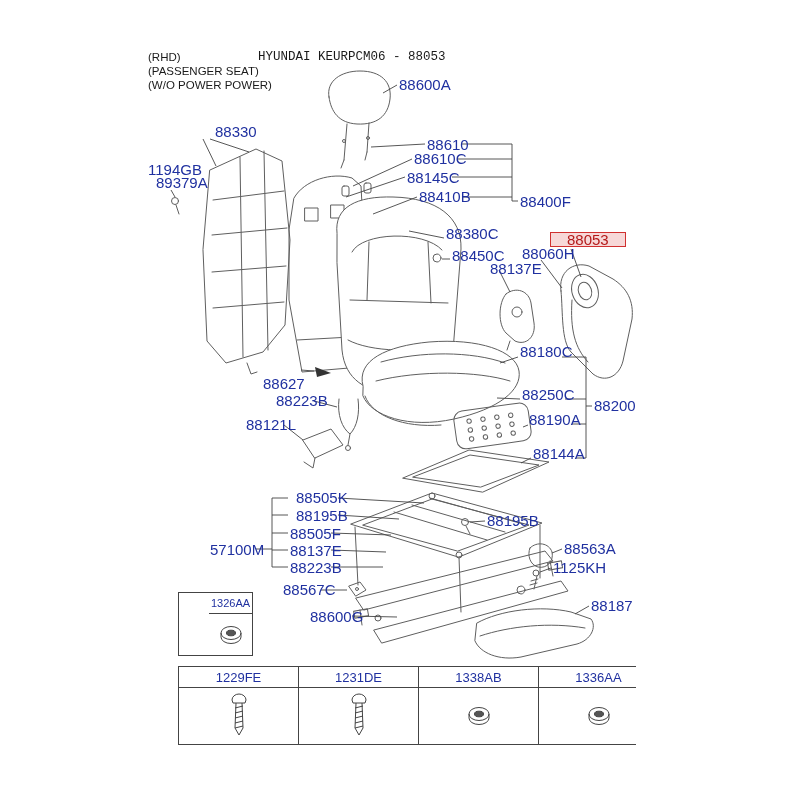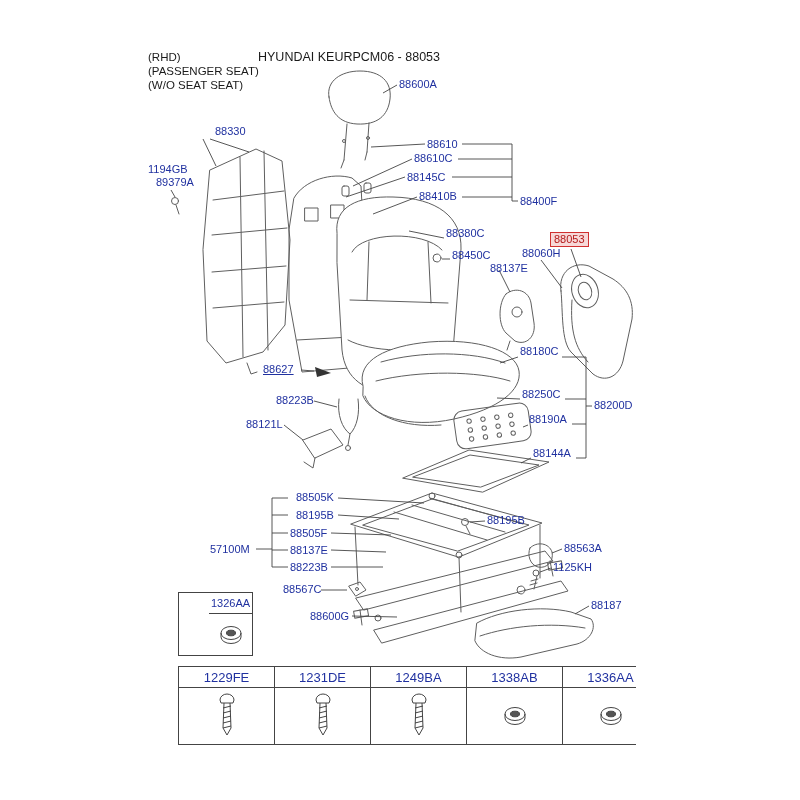--- a/index.html
+++ b/index.html
@@ -1,42 +1,42 @@
 <!DOCTYPE html>
 <html><head>
 <meta charset="utf-8">
 <style>
   * { margin:0; padding:0; box-sizing:border-box; }
   html,body { width:800px; height:800px; background:#fff; font-family:"Liberation Sans", sans-serif; }
   .page { position:relative; width:636px; height:800px; background:#ffffff; overflow:hidden; }
   .note  { position:absolute; font-size:11.5px; color:#1a1a1a; white-space:nowrap; }
   .title { position:absolute; font-size:12.5px; color:#1a1a1a; white-space:nowrap; }
-  .plabel { position:absolute; font-size:11px; color:#2031a0; white-space:nowrap; line-height:13px; }
-  .plabel.hl { color:#b31a1a; background:#f7d8d8; border:1px solid #d03030; padding:0 3px; line-height:13px; }
+  .plabel { position:absolute; font-size:15px; color:#2031a0; white-space:nowrap; line-height:13px; }
+  .plabel.hl { color:#b31a1a; background:#f7d8d8; border:1px solid #d03030; padding:0 16px; line-height:13px; }
   svg.art { position:absolute; left:0; top:0; }
   .fbox { position:absolute; border:1px solid #444; display:flex; flex-direction:column; background:#fff;padding-left:30px; }
   .fbox .hd { height:21px; border-bottom:1px solid #444; display:flex; align-items:center; justify-content:center;
               font-size:11px; color:#2031a0; }
   .fbox .bd { flex:1; display:flex; align-items:center; justify-content:center; }
   .ftable { position:absolute; display:flex; border:1px solid #444; background:#fff; }
   .fcol { flex:1; display:flex; flex-direction:column; border-right:1px solid #444; }
   .fcol:last-child { border-right:none; }
   .fcol .hd { height:21px; border-bottom:1px solid #444; display:flex; align-items:center; justify-content:center;
               font-size:13px; color:#2031a0; }
   .fcol .bd { flex:1; display:flex; align-items:center; justify-content:center; }
 </style>
 </head>
 <body>
 
 <div class="page">
 
   <div class="note" style="left:148px; top:51px;">(RHD)</div>
-  <div class="title" style="left:258px; top:50px;">HYUNDAI KEURPCM06 - 88053</div>
+  <div class="title" style="left:258px; top:50px;font-family:Liberation Mono, monospace;">HYUNDAI KEURPCM06 - 88053</div>
   <div class="note" style="left:148px; top:65px;">(PASSENGER SEAT)</div>
-  <div class="note" style="left:148px; top:79px;">(W/O SEAT SEAT)</div>
+  <div class="note" style="left:148px; top:79px;">(W/O POWER POWER)</div>
 
   <svg class="art" width="800" height="800" viewBox="0 0 800 800">
     <g stroke="#5f5f5f" fill="none" stroke-width="1" stroke-linejoin="round" stroke-linecap="round">
 
       <g>
         <path d="M329,97 C326,81 341,71 360,71 C381,71 392,82 390,99 C388,116 377,125 357,124 C339,123 331,112 329,97 Z"></path>
         <path d="M347,124 L344,160 M344,160 l-3,8"></path>
         <path d="M369,123 L367,152 M367,152 l-2,8"></path>
         <circle cx="344" cy="141" r="1.5"></circle>
           <circle cx="368" cy="138" r="1.5"></circle>
@@ -208,21 +208,21 @@
   <span class="plabel" style="left:427px; top:138px;">88610</span>
   <span class="plabel" style="left:414px; top:152px;">88610C</span>
   <span class="plabel" style="left:407px; top:171px;">88145C</span>
   <span class="plabel" style="left:419px; top:190px;">88410B</span>
   <span class="plabel" style="left:520px; top:195px;">88400F</span>
   <span class="plabel" style="left:446px; top:227px;">88380C</span>
   <span class="plabel" style="left:452px; top:249px;">88450C</span>
   <span class="plabel hl" style="left:550px; top:232px;">88053</span>
   <span class="plabel" style="left:522px; top:247px;">88060H</span>
   <span class="plabel" style="left:490px; top:262px;">88137E</span>
-  <span class="plabel" style="left:263px; top:363px;text-decoration:underline;">88627</span>
+  <span class="plabel" style="left:263px; top:377px;">88627</span>
   <span class="plabel" style="left:276px; top:394px;">88223B</span>
   <span class="plabel" style="left:246px; top:418px;">88121L</span>
   <span class="plabel" style="left:520px; top:345px;">88180C</span>
   <span class="plabel" style="left:522px; top:388px;">88250C</span>
   <span class="plabel" style="left:594px; top:399px;">88200D</span>
   <span class="plabel" style="left:529px; top:413px;">88190A</span>
   <span class="plabel" style="left:533px; top:447px;">88144A</span>
   <span class="plabel" style="left:296px; top:491px;">88505K</span>
   <span class="plabel" style="left:296px; top:509px;">88195B</span>
   <span class="plabel" style="left:290px; top:527px;">88505F</span>
@@ -268,32 +268,20 @@
         <svg width="26" height="48" viewBox="0 0 26 48">
           <g stroke="#444" fill="none" stroke-width="1">
             <path d="M6,8 A7,6 0 0 1 20,8 L19,11 L7,11 Z"></path>
             <path d="M10,11 L9,36 L13,43 L17,36 L16,11"></path>
             <path d="M9,16 l8,-2 M9,21 l8,-2 M9,26 l8,-2 M9,31 l8,-2 M9,36 l8,-2"></path>
           </g>
         </svg>
       </div>
     </div>
     <div class="fcol">
-      <div class="hd">1249BA</div>
-      <div class="bd">
-        <svg width="26" height="48" viewBox="0 0 26 48">
-          <g stroke="#444" fill="none" stroke-width="1">
-            <path d="M6,8 A7,6 0 0 1 20,8 L19,11 L7,11 Z"></path>
-            <path d="M10,11 L9,36 L13,43 L17,36 L16,11"></path>
-            <path d="M9,16 l8,-2 M9,21 l8,-2 M9,26 l8,-2 M9,31 l8,-2 M9,36 l8,-2"></path>
-          </g>
-        </svg>
-      </div>
-    </div>
-    <div class="fcol">
       <div class="hd">1338AB</div>
       <div class="bd">
         <svg width="26" height="30" viewBox="0 0 26 30">
           <g stroke="#444" fill="none" stroke-width="1">
             <ellipse cx="13" cy="13" rx="10" ry="6.5"></ellipse>
             <ellipse cx="13" cy="13" rx="4.5" ry="2.8" fill="#555"></ellipse>
             <path d="M3,13 L3,17 A10,6.5 0 0 0 23,17 L23,13"></path>
           </g>
         </svg>
       </div>

